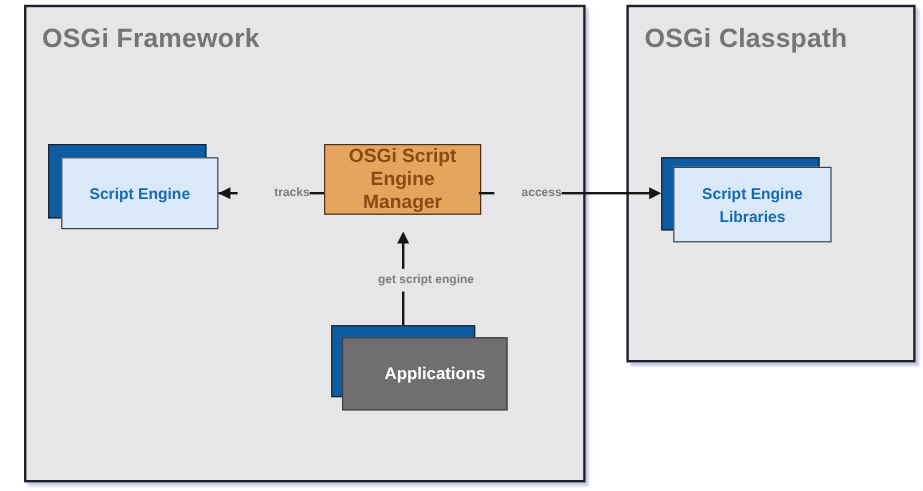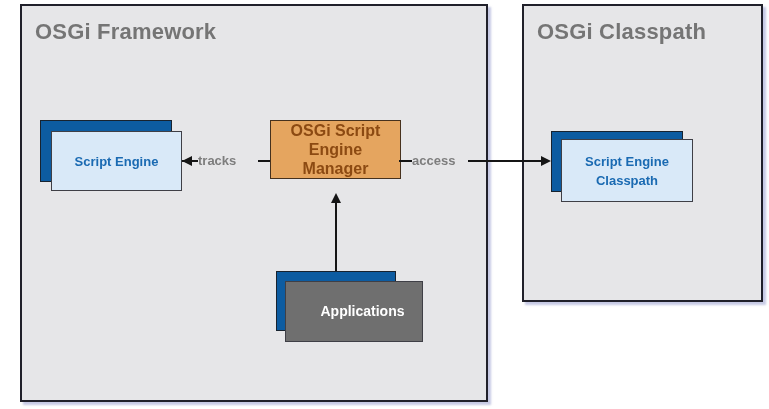--- a/index.html
+++ b/index.html
@@ -75,22 +75,22 @@
 
   
   .edge-line{position:absolute;background:var(--line-color);z-index:6;}
   .arrow-head{position:absolute;width:0;height:0;z-index:6;}
   .head-left{border-top:5px solid transparent;border-bottom:5px solid transparent;border-right:10px solid var(--line-color);}
   .head-right{border-top:5px solid transparent;border-bottom:5px solid transparent;border-left:10px solid var(--line-color);}
   .head-up{border-left:5px solid transparent;border-right:5px solid transparent;border-bottom:10px solid var(--line-color);}
   .edge-label{
     position:absolute;z-index:7;
     background:var(--container-fill);
-    color:var(--label-gray);font-weight:bold;font-size:13px;
-    text-align:left;white-space:nowrap;
+    color:var(--label-gray);font-weight:bold;font-size:10px;
+    text-align:right;white-space:nowrap;
   }
 
   #tracks-line{left:182px;top:160px;width:88px;height:2px;}
   #tracks-head{left:182px;top:156px;}
   #tracks-label{left:198px;top:150px;width:60px;height:21px;line-height:21px;}
 
   #access-line{left:399px;top:160px;width:144px;height:2px;}
   #access-head{left:541px;top:156px;}
   #access-label{left:412px;top:150px;width:56px;height:21px;line-height:21px;}
 
@@ -122,33 +122,34 @@
     <div>
       <div>OSGi Script Engine</div>
       <div>Manager</div>
     </div>
   </div>
 
   <div class="back-box" id="libraries-back"></div>
   <div class="front-box front-blue" id="libraries-front">
     <div>
       <div>Script Engine</div>
-      <div>Classpath</div>
+      <div>Libraries</div>
     </div>
   </div>
 
   <div class="back-box" id="applications-back"></div>
   <div class="front-box front-gray" id="applications-front">
     <div>Applications</div>
   </div>
 
   <div class="edge-line" id="tracks-line"></div>
   <div class="arrow-head head-left" id="tracks-head"></div>
   <div class="edge-label" id="tracks-label">tracks</div>
 
   <div class="edge-line" id="access-line"></div>
   <div class="arrow-head head-right" id="access-head"></div>
   <div class="edge-label" id="access-label">access</div>
 
   <div class="arrow-head head-up" id="gse-head"></div>
   <div class="edge-line" id="gse-line"></div>
+  <div class="edge-label" id="gse-label">get script engine</div>
 
 </div>
 
 </body></html>

